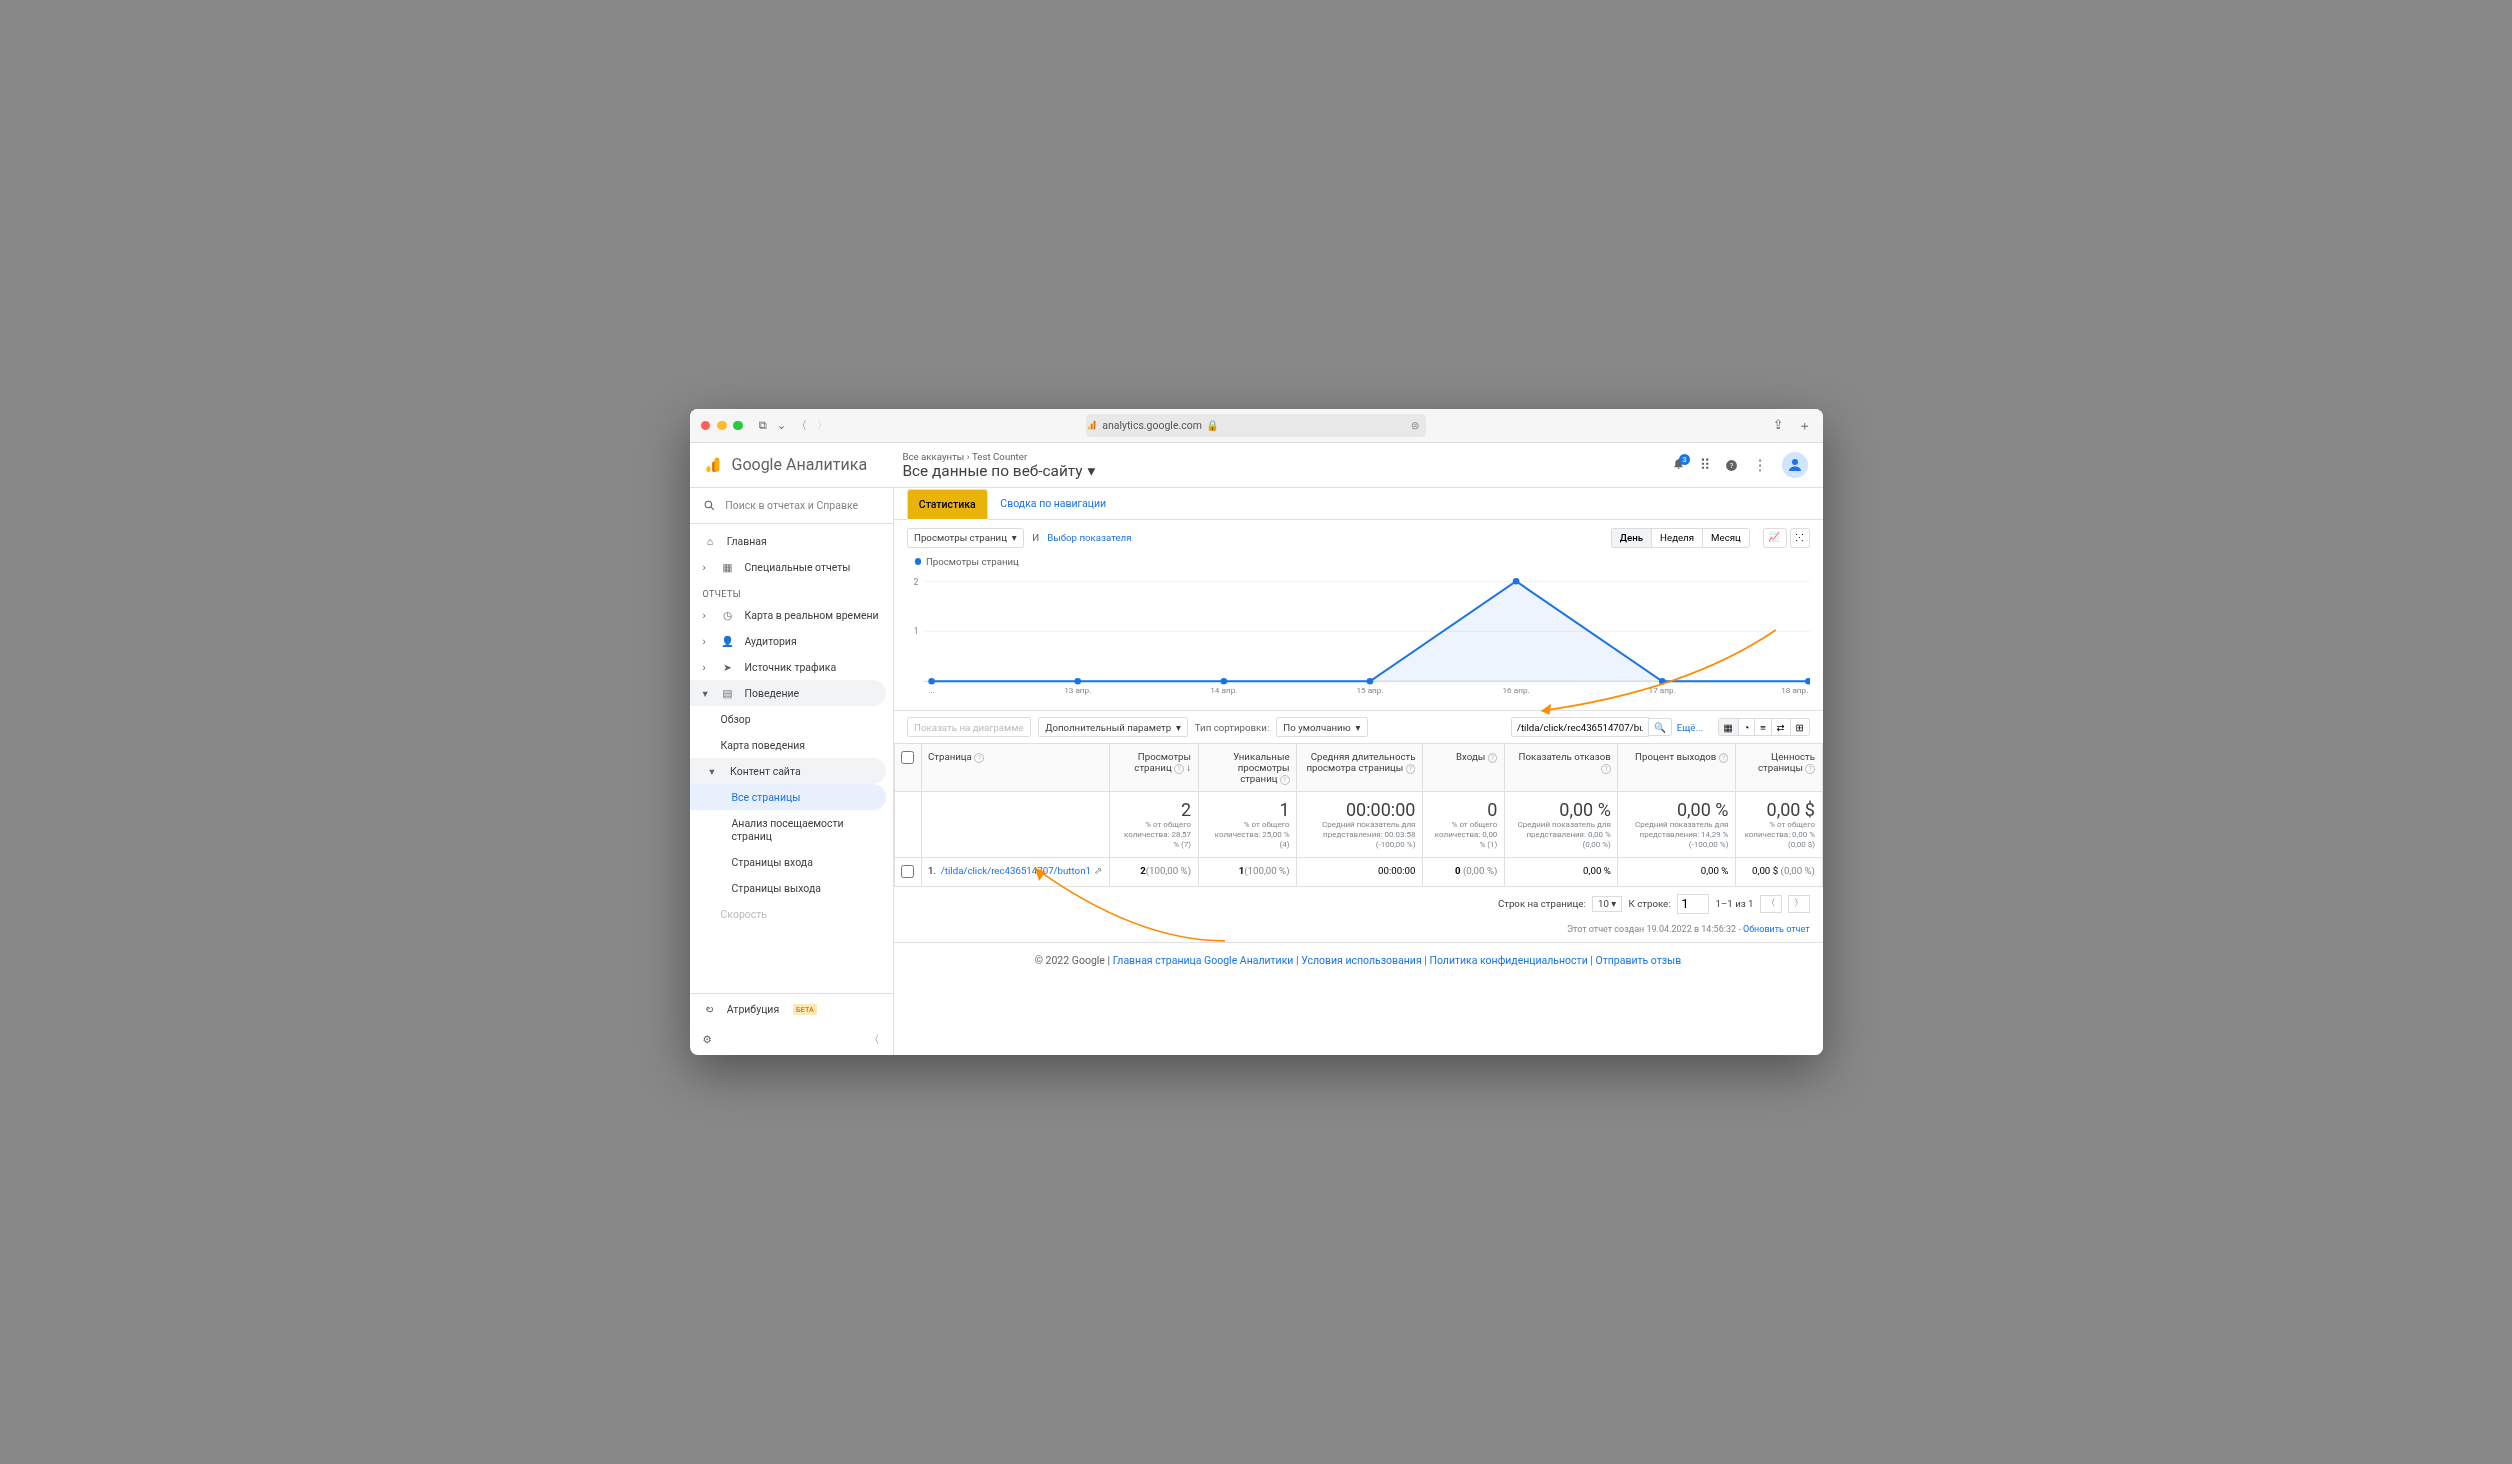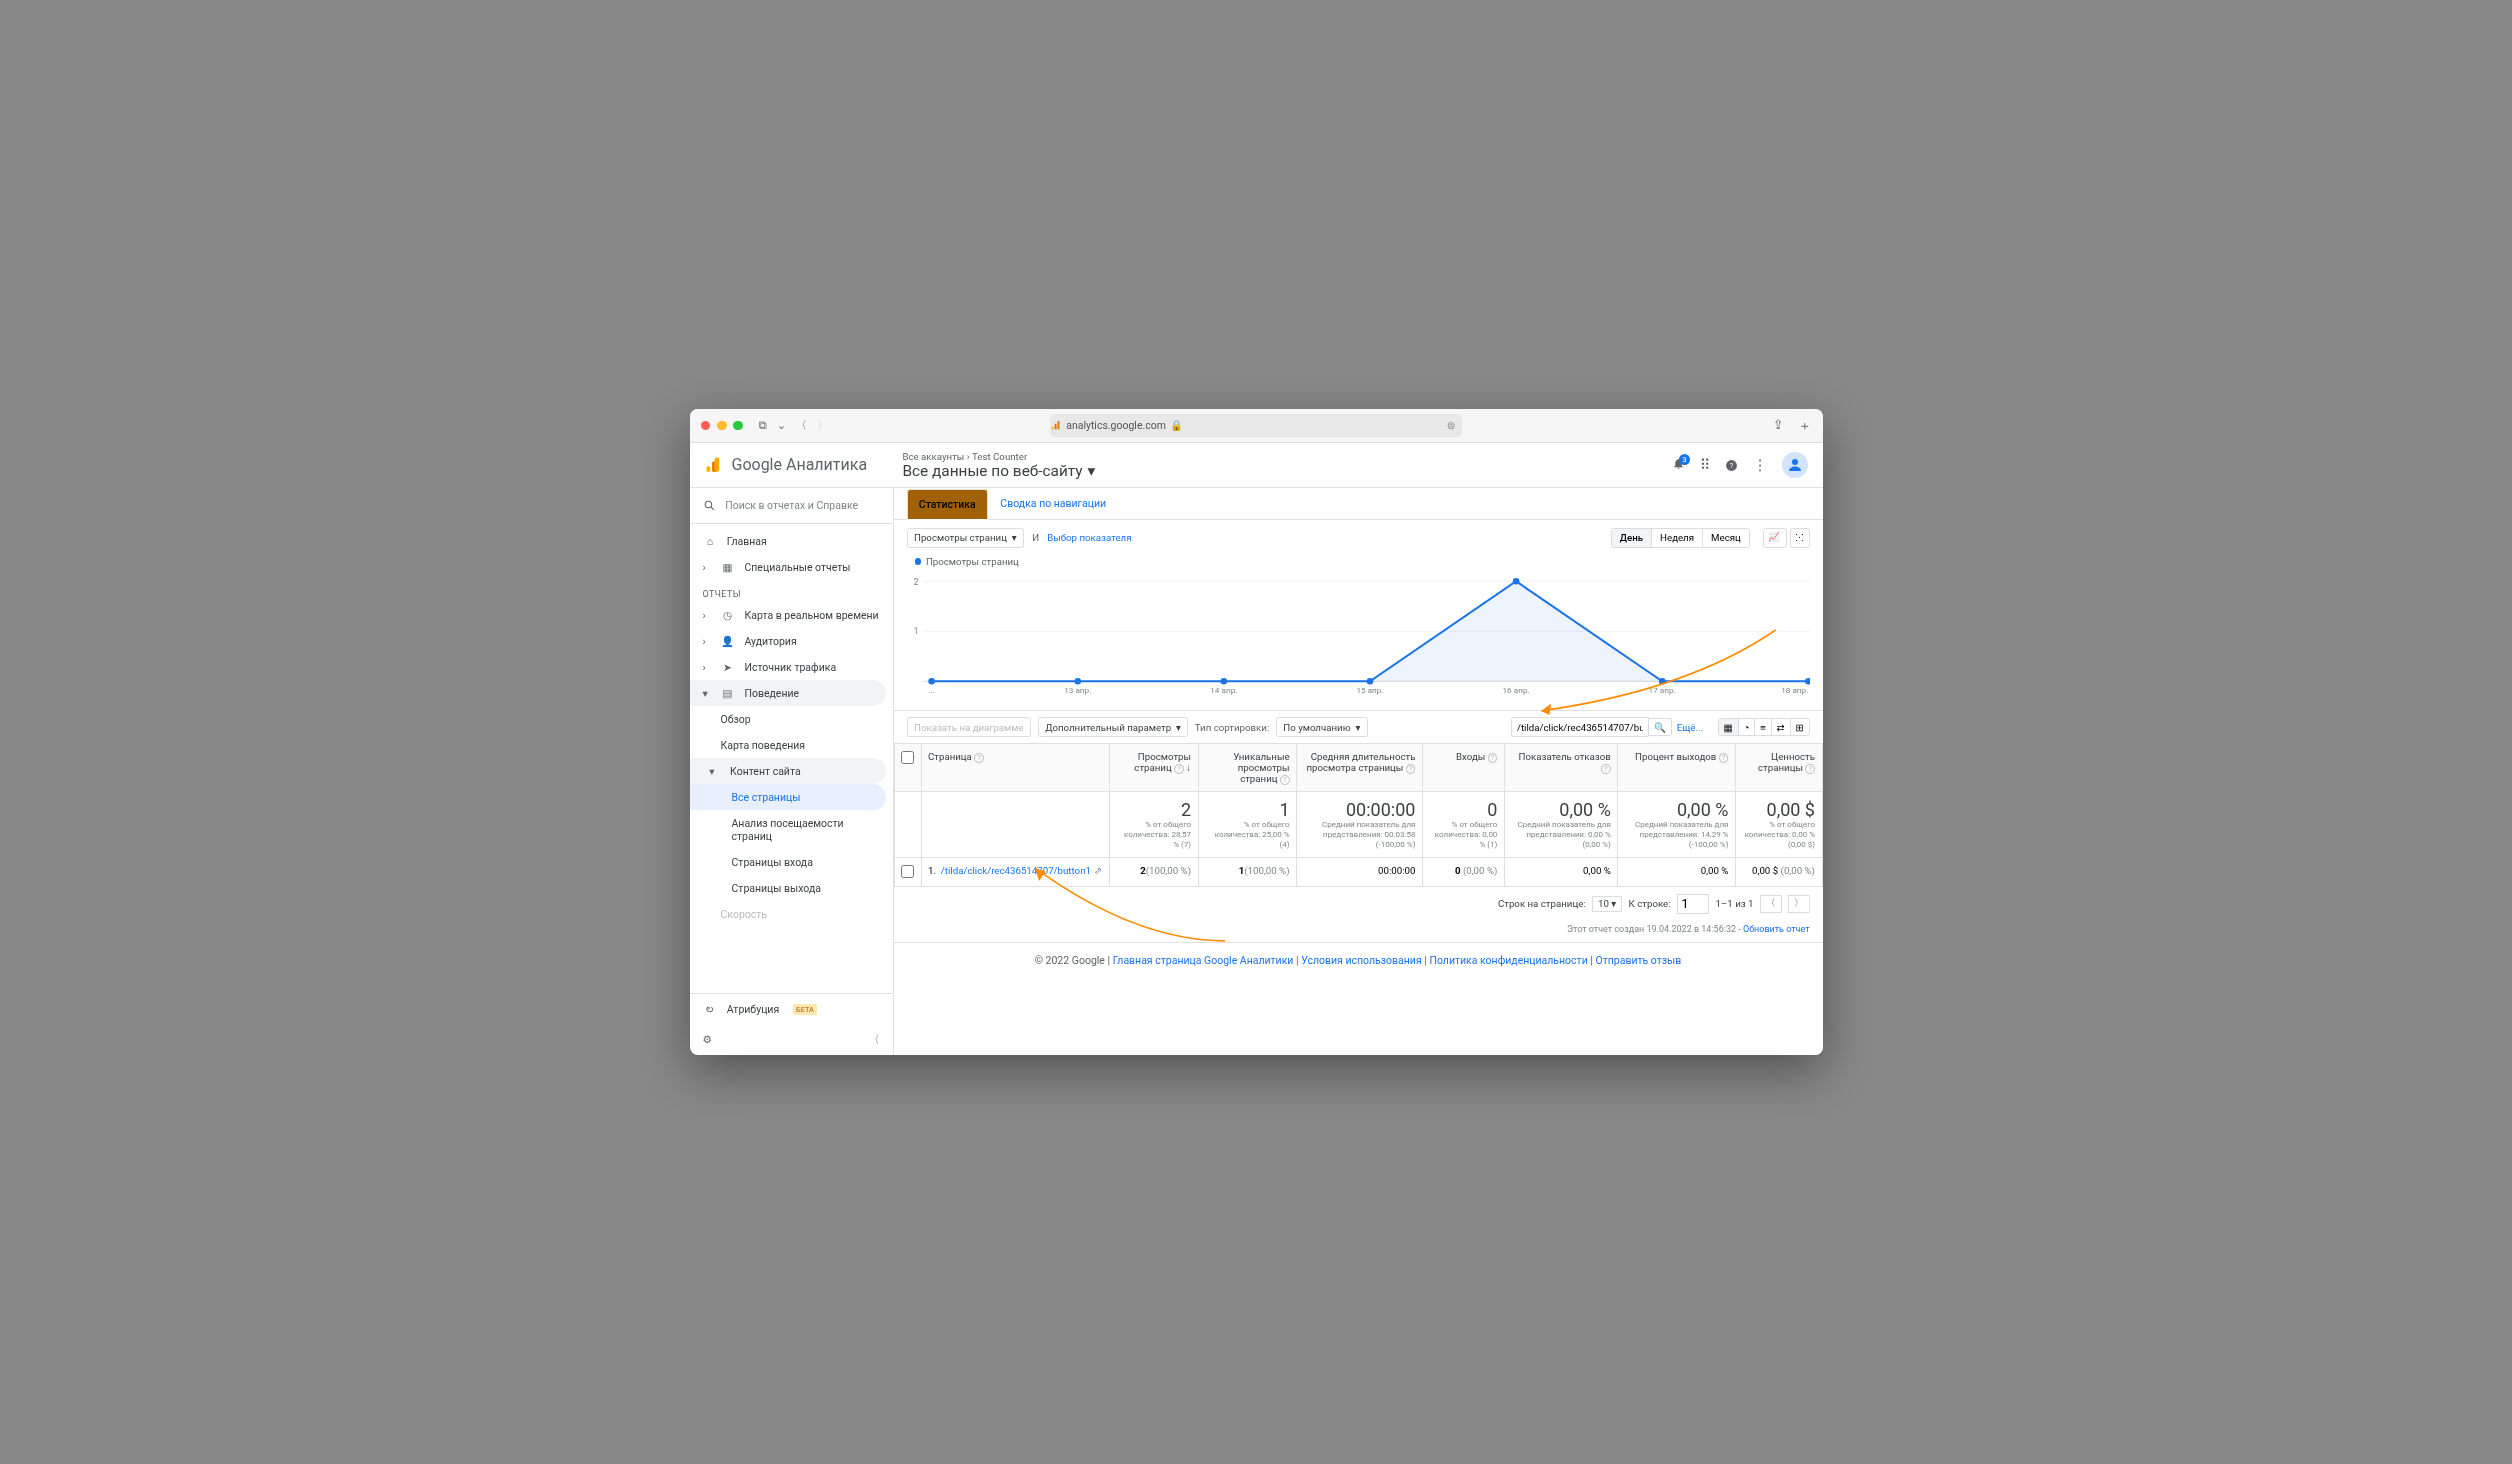--- a/index.html
+++ b/index.html
@@ -3,21 +3,21 @@
 <meta charset="utf-8">
 <style>
 * { margin:0; padding:0; box-sizing:border-box; font-family:Roboto,Arial,sans-serif; }
 body { background:#888; display:flex; align-items:center; justify-content:center; min-height:100vh; padding:24px; }
 .window { width:1133px; background:#fff; border-radius:8px; box-shadow:0 16px 49px rgba(0,0,0,.4); overflow:hidden; }
 .titlebar { height:34px; background:#f6f6f6; border-bottom:0.8px solid #ddd; display:flex; align-items:center; padding:0 11.3px; position:relative; }
 .traffic { display:flex; gap:6.5px; }
 .dot { width:9.7px; height:9.7px; border-radius:50%; }
 .dot.r{background:#ff5f57}.dot.y{background:#febc2e}.dot.g{background:#28c840}
 .tb-btn{margin-left:16px;color:#666;font-size:11.3px;display:flex;gap:9.7px;align-items:center;}
-.url-bar{position:absolute;left:50%;transform:translateX(-50%);width:412px;height:23px;background:#e8e8e8;border-radius:4.9px;display:flex;align-items:center;justify-content:center;gap:4.9px;font-size:10.5px;color:#555;}
+.url-bar{position:absolute;left:50%;transform:translateX(-50%);width:340px;height:23px;background:#e8e8e8;border-radius:4.9px;display:flex;align-items:center;justify-content:center;gap:4.9px;font-size:10.5px;color:#555;}
 .url-bar .ga-ic{width:11.3px;height:11.3px;}
 .tb-right{margin-left:auto;display:flex;gap:14.6px;color:#666;font-size:13px;}
 .ga-header{height:45px;border-bottom:0.8px solid #e0e0e0;display:flex;align-items:center;padding:0 14.6px;gap:11.3px;}
 .ga-logo{display:flex;align-items:center;gap:8px;}
 .ga-logo-ic{width:19.4px;height:19.4px;}
 .ga-title{font-size:16px;color:#5f6368;}
 .ga-acct{margin-left:24px;display:flex;flex-direction:column;}
 .ga-breadcrumb{font-size:9.7px;color:#5f6368;}
 .ga-view{font-size:15.4px;color:#3c4043;display:flex;align-items:center;gap:4.9px;}
 .ga-right{margin-left:auto;display:flex;align-items:center;gap:14.6px;}
@@ -37,21 +37,21 @@
 .nav-section{font-size:9px;color:#5f6368;padding:8px 13px 3.2px;text-transform:uppercase;letter-spacing:0.4px;}
 .nav-ic{width:14.6px;color:#5f6368;display:flex;justify-content:center;}
 .chev{width:8px;color:#5f6368;}
 .sidebar-bottom{border-top:0.8px solid #e0e0e0;}
 .attr-row{display:flex;align-items:center;gap:9.7px;padding:8px 13px;}
 .beta{background:#fce8b2;color:#b06000;font-size:7.3px;padding:0.8px 3.2px;border-radius:1.6px;margin-left:4px;}
 .gear-row{display:flex;justify-content:space-between;padding:8px 13px;color:#5f6368;}
 .content{flex:1;overflow:auto;background:#fff;}
 .tabs{display:flex;border-bottom:0.8px solid #e0e0e0;padding:0 13px;height:32px;align-items:end;}
 .tab{padding:8px 11.3px;font-size:10.5px;border:0.8px solid transparent;cursor:pointer;}
-.tab.active{border:0.8px solid #e0e0e0;border-bottom-color:#fff;background:#a16207;border-radius:3.2px 3.2px 0 0;margin-bottom:-0.8px;font-weight:500;}
+.tab.active{border:0.8px solid #e0e0e0;border-bottom-color:#fff;background:#eab308;border-radius:3.2px 3.2px 0 0;margin-bottom:-0.8px;font-weight:500;}
 .tab.link{color:#1a73e8;}
 .chart-controls{display:flex;align-items:center;padding:8px 13px;gap:8px;font-size:9.7px;}
 .dd{border:0.8px solid #dadce0;padding:3.2px 6.5px;border-radius:2.4px;display:flex;align-items:center;gap:4.9px;cursor:pointer;color:#3c4043;}
 .vs{color:#5f6368;}
 .metric-link{color:#1a73e8;cursor:pointer;}
 .time-btns{margin-left:auto;display:flex;border:0.8px solid #dadce0;border-radius:2.4px;overflow:hidden;}
 .time-btn{padding:3.2px 8px;border-right:0.8px solid #dadce0;cursor:pointer;font-size:9.7px;}
 .time-btn:last-child{border-right:none;}
 .time-btn.active{background:#f1f3f4;font-weight:500;}
 .view-btns{display:flex;gap:3.2px;margin-left:4.9px;}

